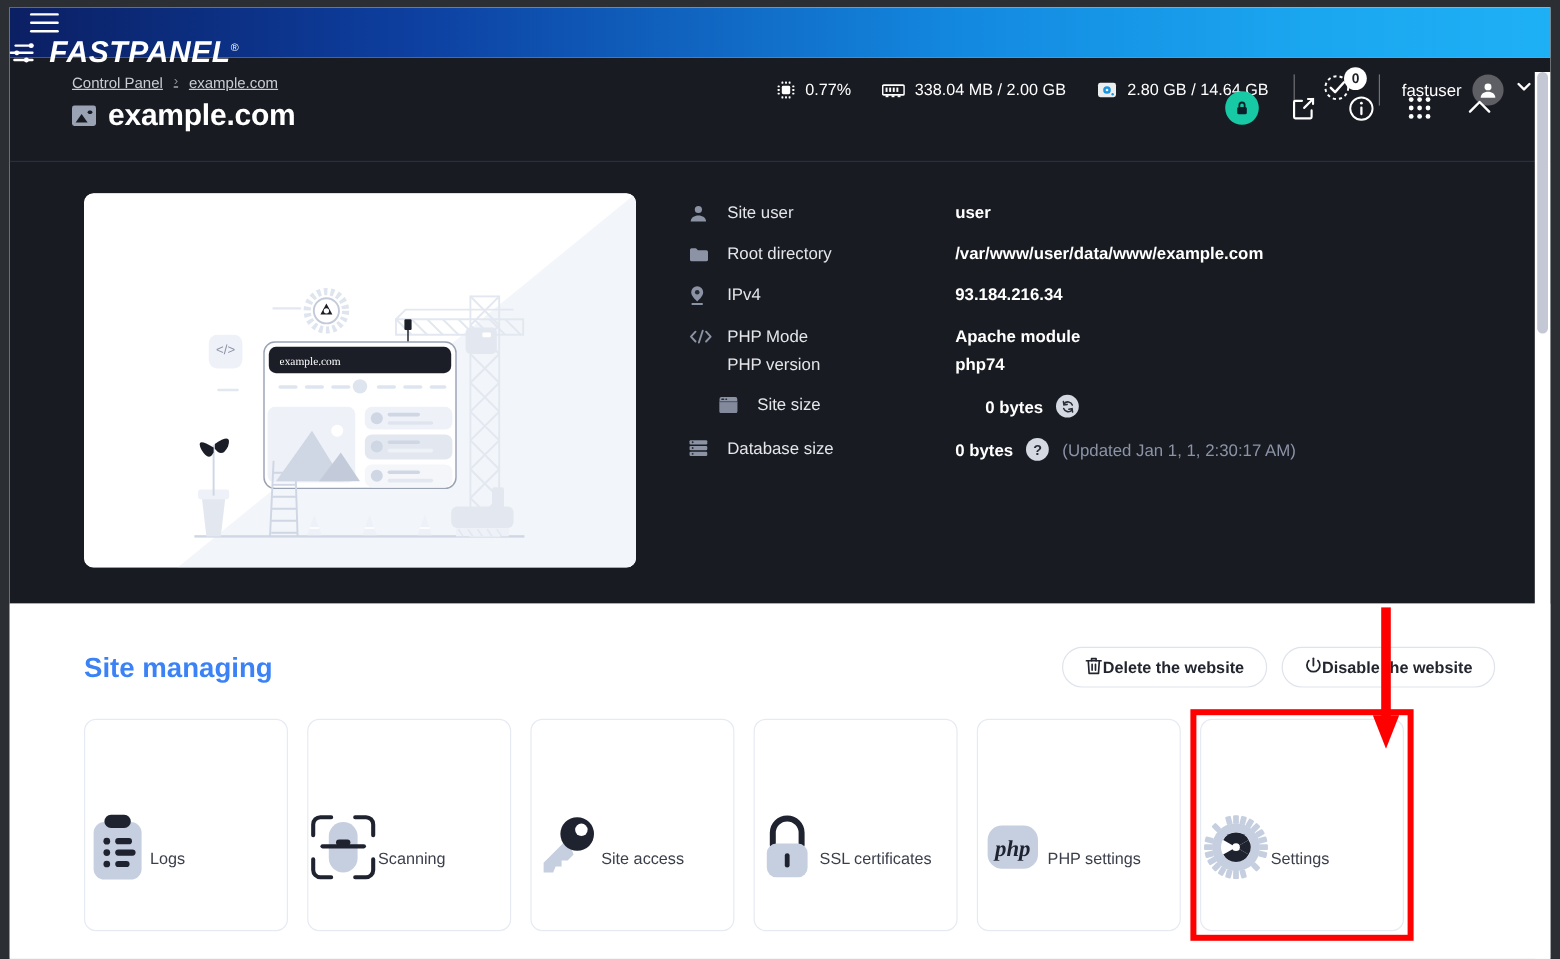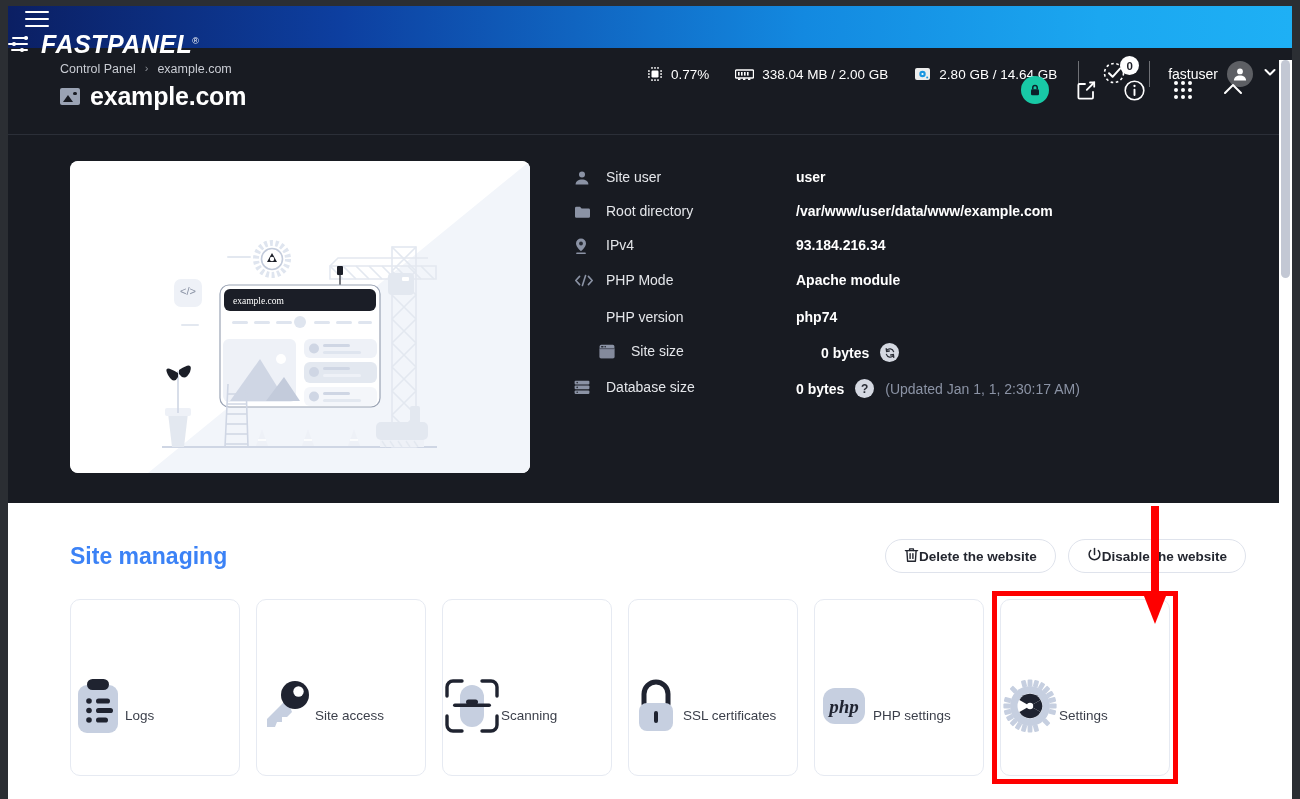--- a/index.html
+++ b/index.html
@@ -63,21 +63,21 @@
     width:26px; height:26px; border-radius:50%;
     background: rgba(255,255,255,0.30);
     display:flex; align-items:center; justify-content:center;
   }
 
   
   #dark { background:#181b22; color:#fff; }
   #page-header {
     padding: 14px 24px 0 52px; height: 74px; position: relative;
   }
-  #breadcrumb { font-size: 12.5px; color:#c9ccd3; display:flex; align-items:flex-start; gap:9px; }
+  #breadcrumb { font-size: 12.5px; color:#c9ccd3; display:flex; align-items:flex-start; gap:9px;text-decoration:underline; }
   #breadcrumb .crumb { cursor:pointer; }
   #breadcrumb .sep { color:#8d9199; font-size:11px; }
   #title-row { display:flex; align-items:center; gap:10px; margin-top: 6px; }
   #title-icon {
     width:20px;height:17px;border-radius:2px;background:#9aa3b4;position:relative; flex:none;
   }
   #title-icon::before{
     content:""; position:absolute; left:3px; bottom:3px;
     border-left:5px solid transparent; border-right:5px solid transparent;
     border-bottom:7px solid #181b22;
@@ -492,21 +492,21 @@
               <path d="M11.6 2.6 L8.4 12.4"></path>
             </svg>
           </span>
           <div>
             <div style="display:flex;">
               <span class="info-label">PHP Mode</span>
               <span class="info-value">
                   <span>Apache module</span>
                 </span>
             </div>
-            <div style="display:flex; margin-top: 21px;">
+            <div style="display:flex; margin-top: 7px;">
               <span class="info-label info-sub-label">PHP version</span>
               <span class="info-value">
                   <span>php74</span>
                 </span>
             </div>
           </div>
         </div>
 
         <div class="info-row" style="margin-top:18px;padding-left:25px;">
           <span class="info-ico">
@@ -602,43 +602,43 @@
                 <rect x="25" y="40.4" width="12" height="5.2" rx="2.6"></rect>
             </g>
           </svg>
         </span>
         <span class="tile-label">Logs</span>
       </div>
 
       <div class="tile">
         <span class="tile-ico">
           <svg width="58" height="58" viewBox="0 0 58 58">
-            <path d="M30 22 L10 42 v8 h8 l2-5 h5 v-5 h5 l5-5z" fill="#c6cfe0"></path>
-            <circle cx="38" cy="18" r="14" fill="#1f2330"></circle>
-            <circle cx="41.5" cy="14.5" r="5.2" fill="#ffffff"></circle>
-          </svg>
-        </span>
-        <span class="tile-label">Site access</span>
-      </div>
-
-      <div class="tile">
-        <span class="tile-ico">
-          <svg width="58" height="58" viewBox="0 0 58 58">
             <g fill="none" stroke="#1f2330" stroke-width="3.4" stroke-linecap="round">
               <path d="M4 19V10a6 6 0 0 1 6-6h9"></path>
               <path d="M39 4h9a6 6 0 0 1 6 6v9"></path>
               <path d="M54 39v9a6 6 0 0 1-6 6h-9"></path>
               <path d="M19 54h-9a6 6 0 0 1-6-6v-9"></path>
             </g>
             <path d="M17 20a12 12 0 0 1 24 0v18a12 12 0 0 1-24 0z" fill="#c6cfe0"></path>
             <rect x="23" y="22.5" width="12" height="5" rx="2.5" fill="#1f2330"></rect>
             <rect x="10" y="26.5" width="38" height="3.6" rx="1.8" fill="#1f2330"></rect>
           </svg>
         </span>
         <span class="tile-label">Scanning</span>
+      </div>
+
+      <div class="tile">
+        <span class="tile-ico">
+          <svg width="58" height="58" viewBox="0 0 58 58">
+            <path d="M30 22 L10 42 v8 h8 l2-5 h5 v-5 h5 l5-5z" fill="#c6cfe0"></path>
+            <circle cx="38" cy="18" r="14" fill="#1f2330"></circle>
+            <circle cx="41.5" cy="14.5" r="5.2" fill="#ffffff"></circle>
+          </svg>
+        </span>
+        <span class="tile-label">Site access</span>
       </div>
 
       <div class="tile">
         <span class="tile-ico">
           <svg width="54" height="58" viewBox="0 0 54 58">
             <path d="M15 27 V17a12 12 0 0 1 24 0v10" fill="none" stroke="#1f2330" stroke-width="5" stroke-linecap="round"></path>
             <rect x="10" y="26" width="34" height="28" rx="8" fill="#c6cfe0"></rect>
             <rect x="25" y="34" width="4" height="12" rx="2" fill="#1f2330"></rect>
           </svg>
         </span>

